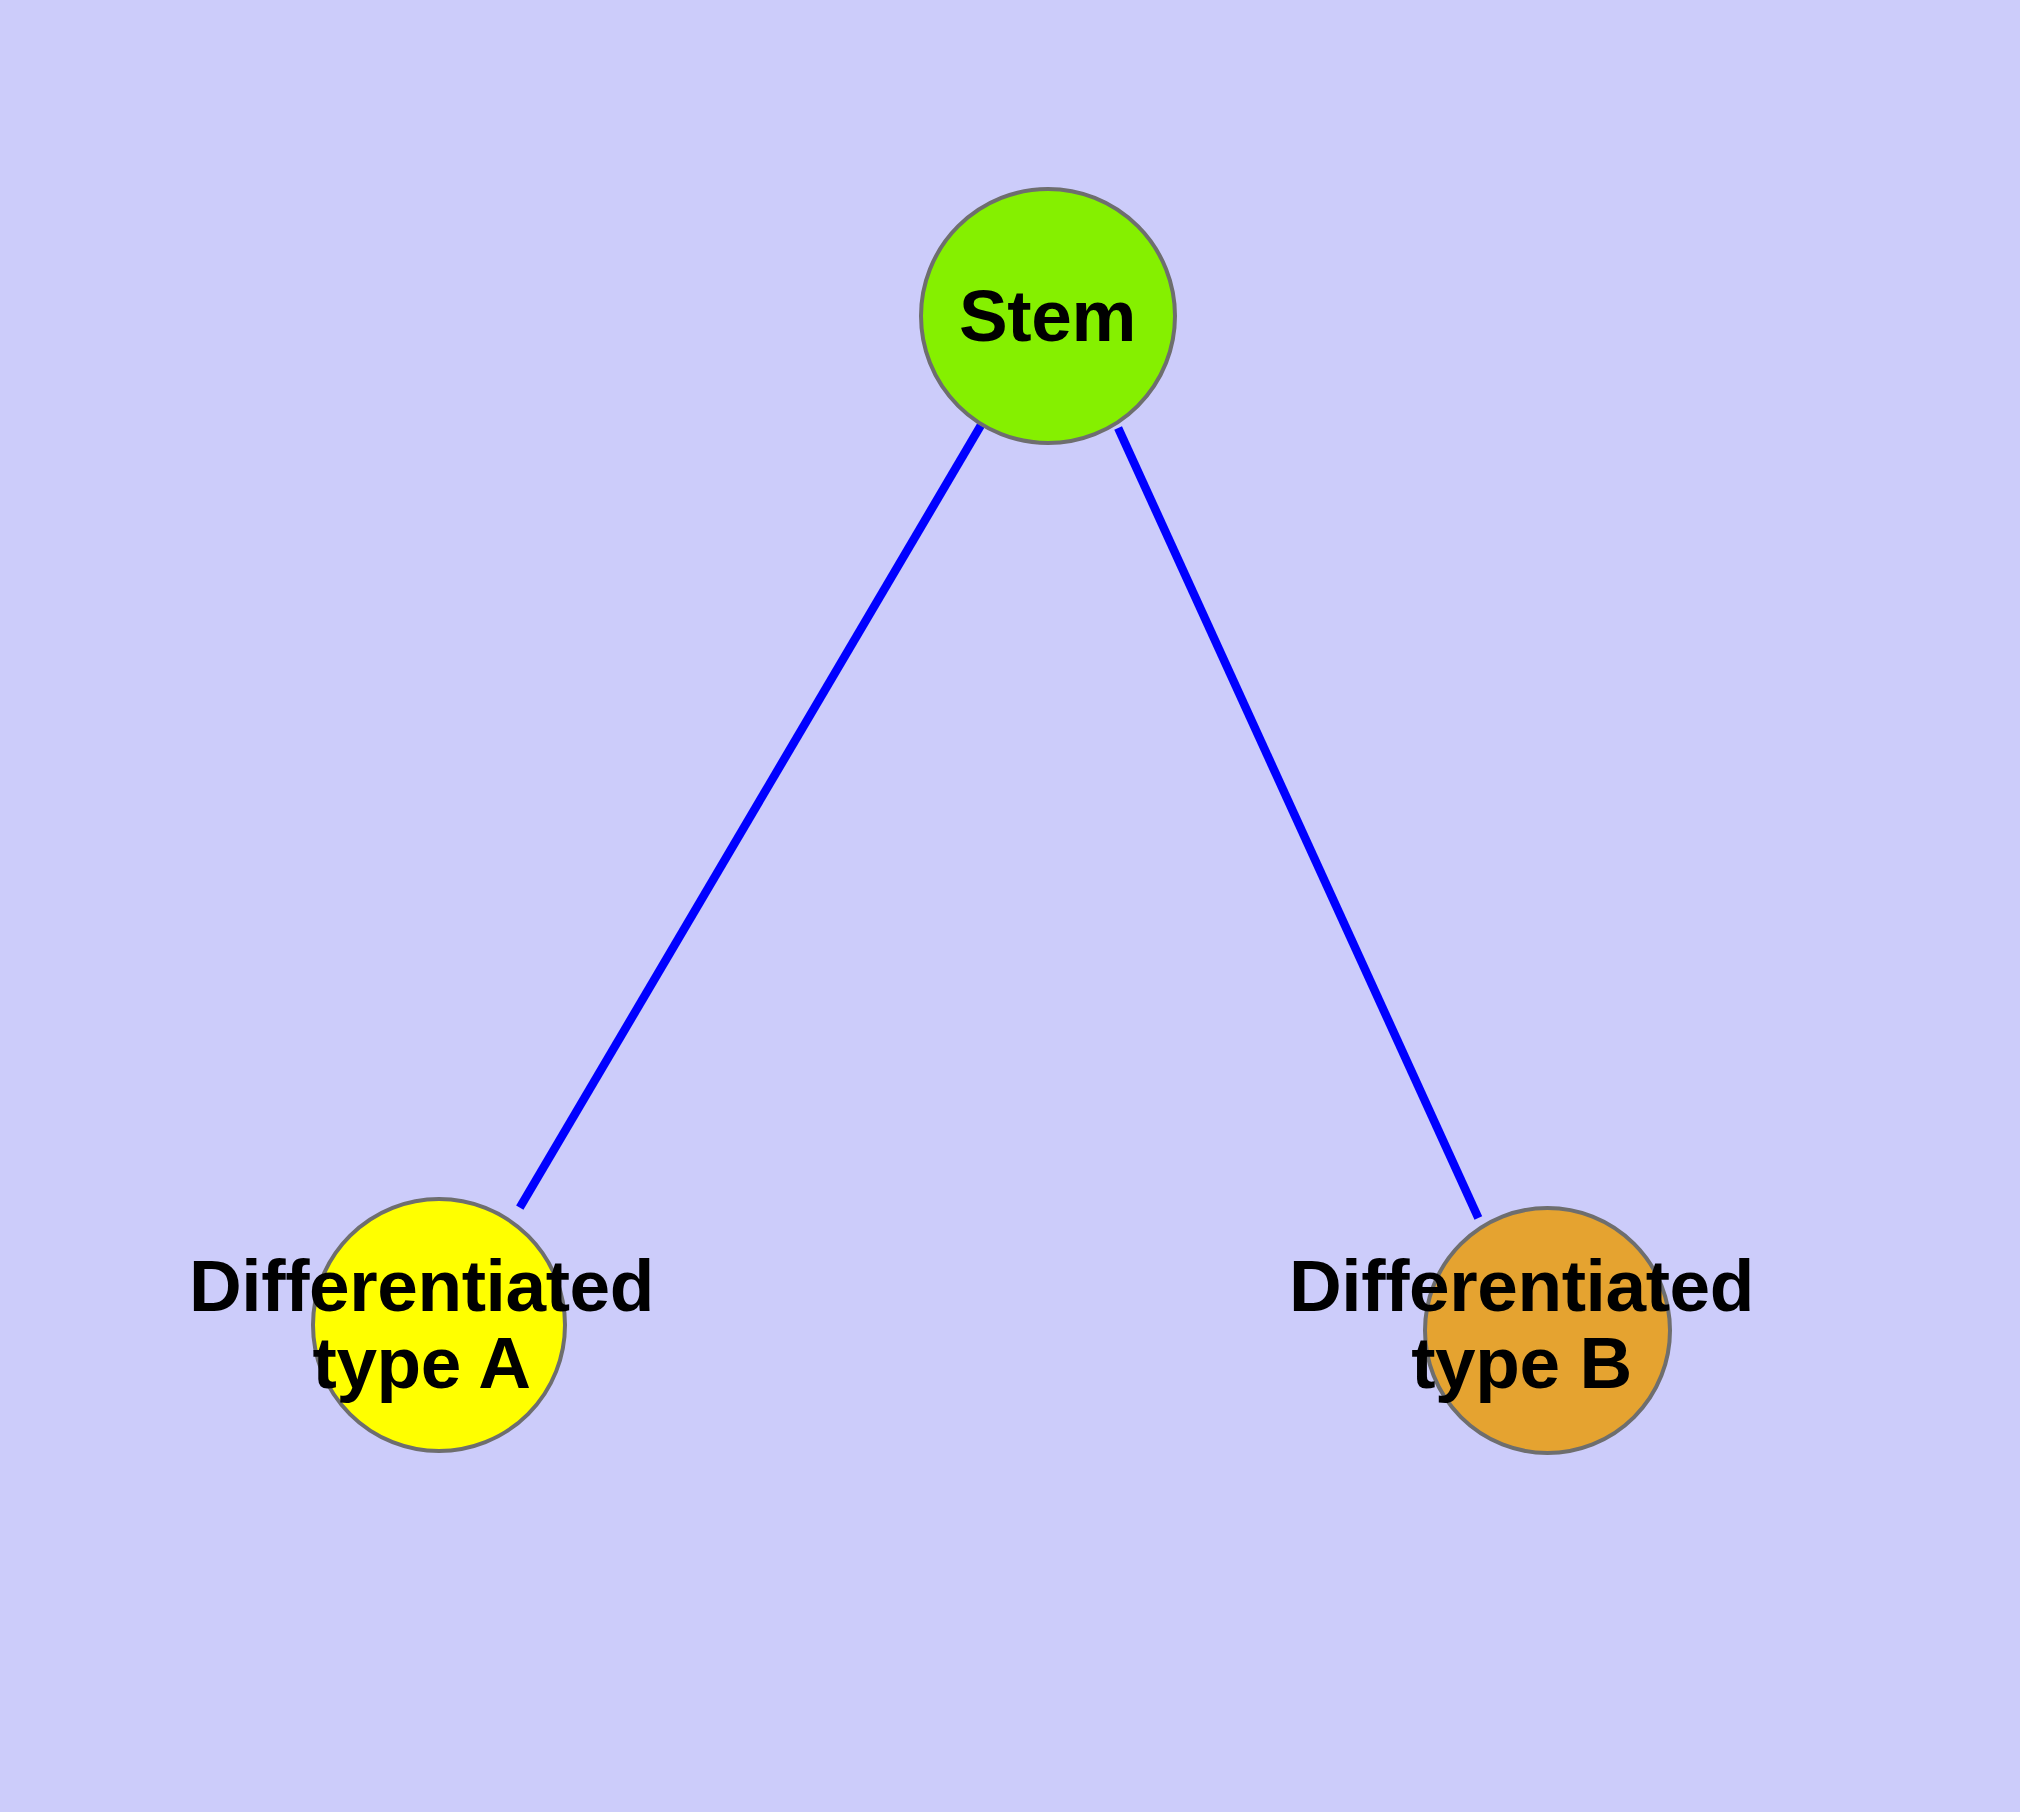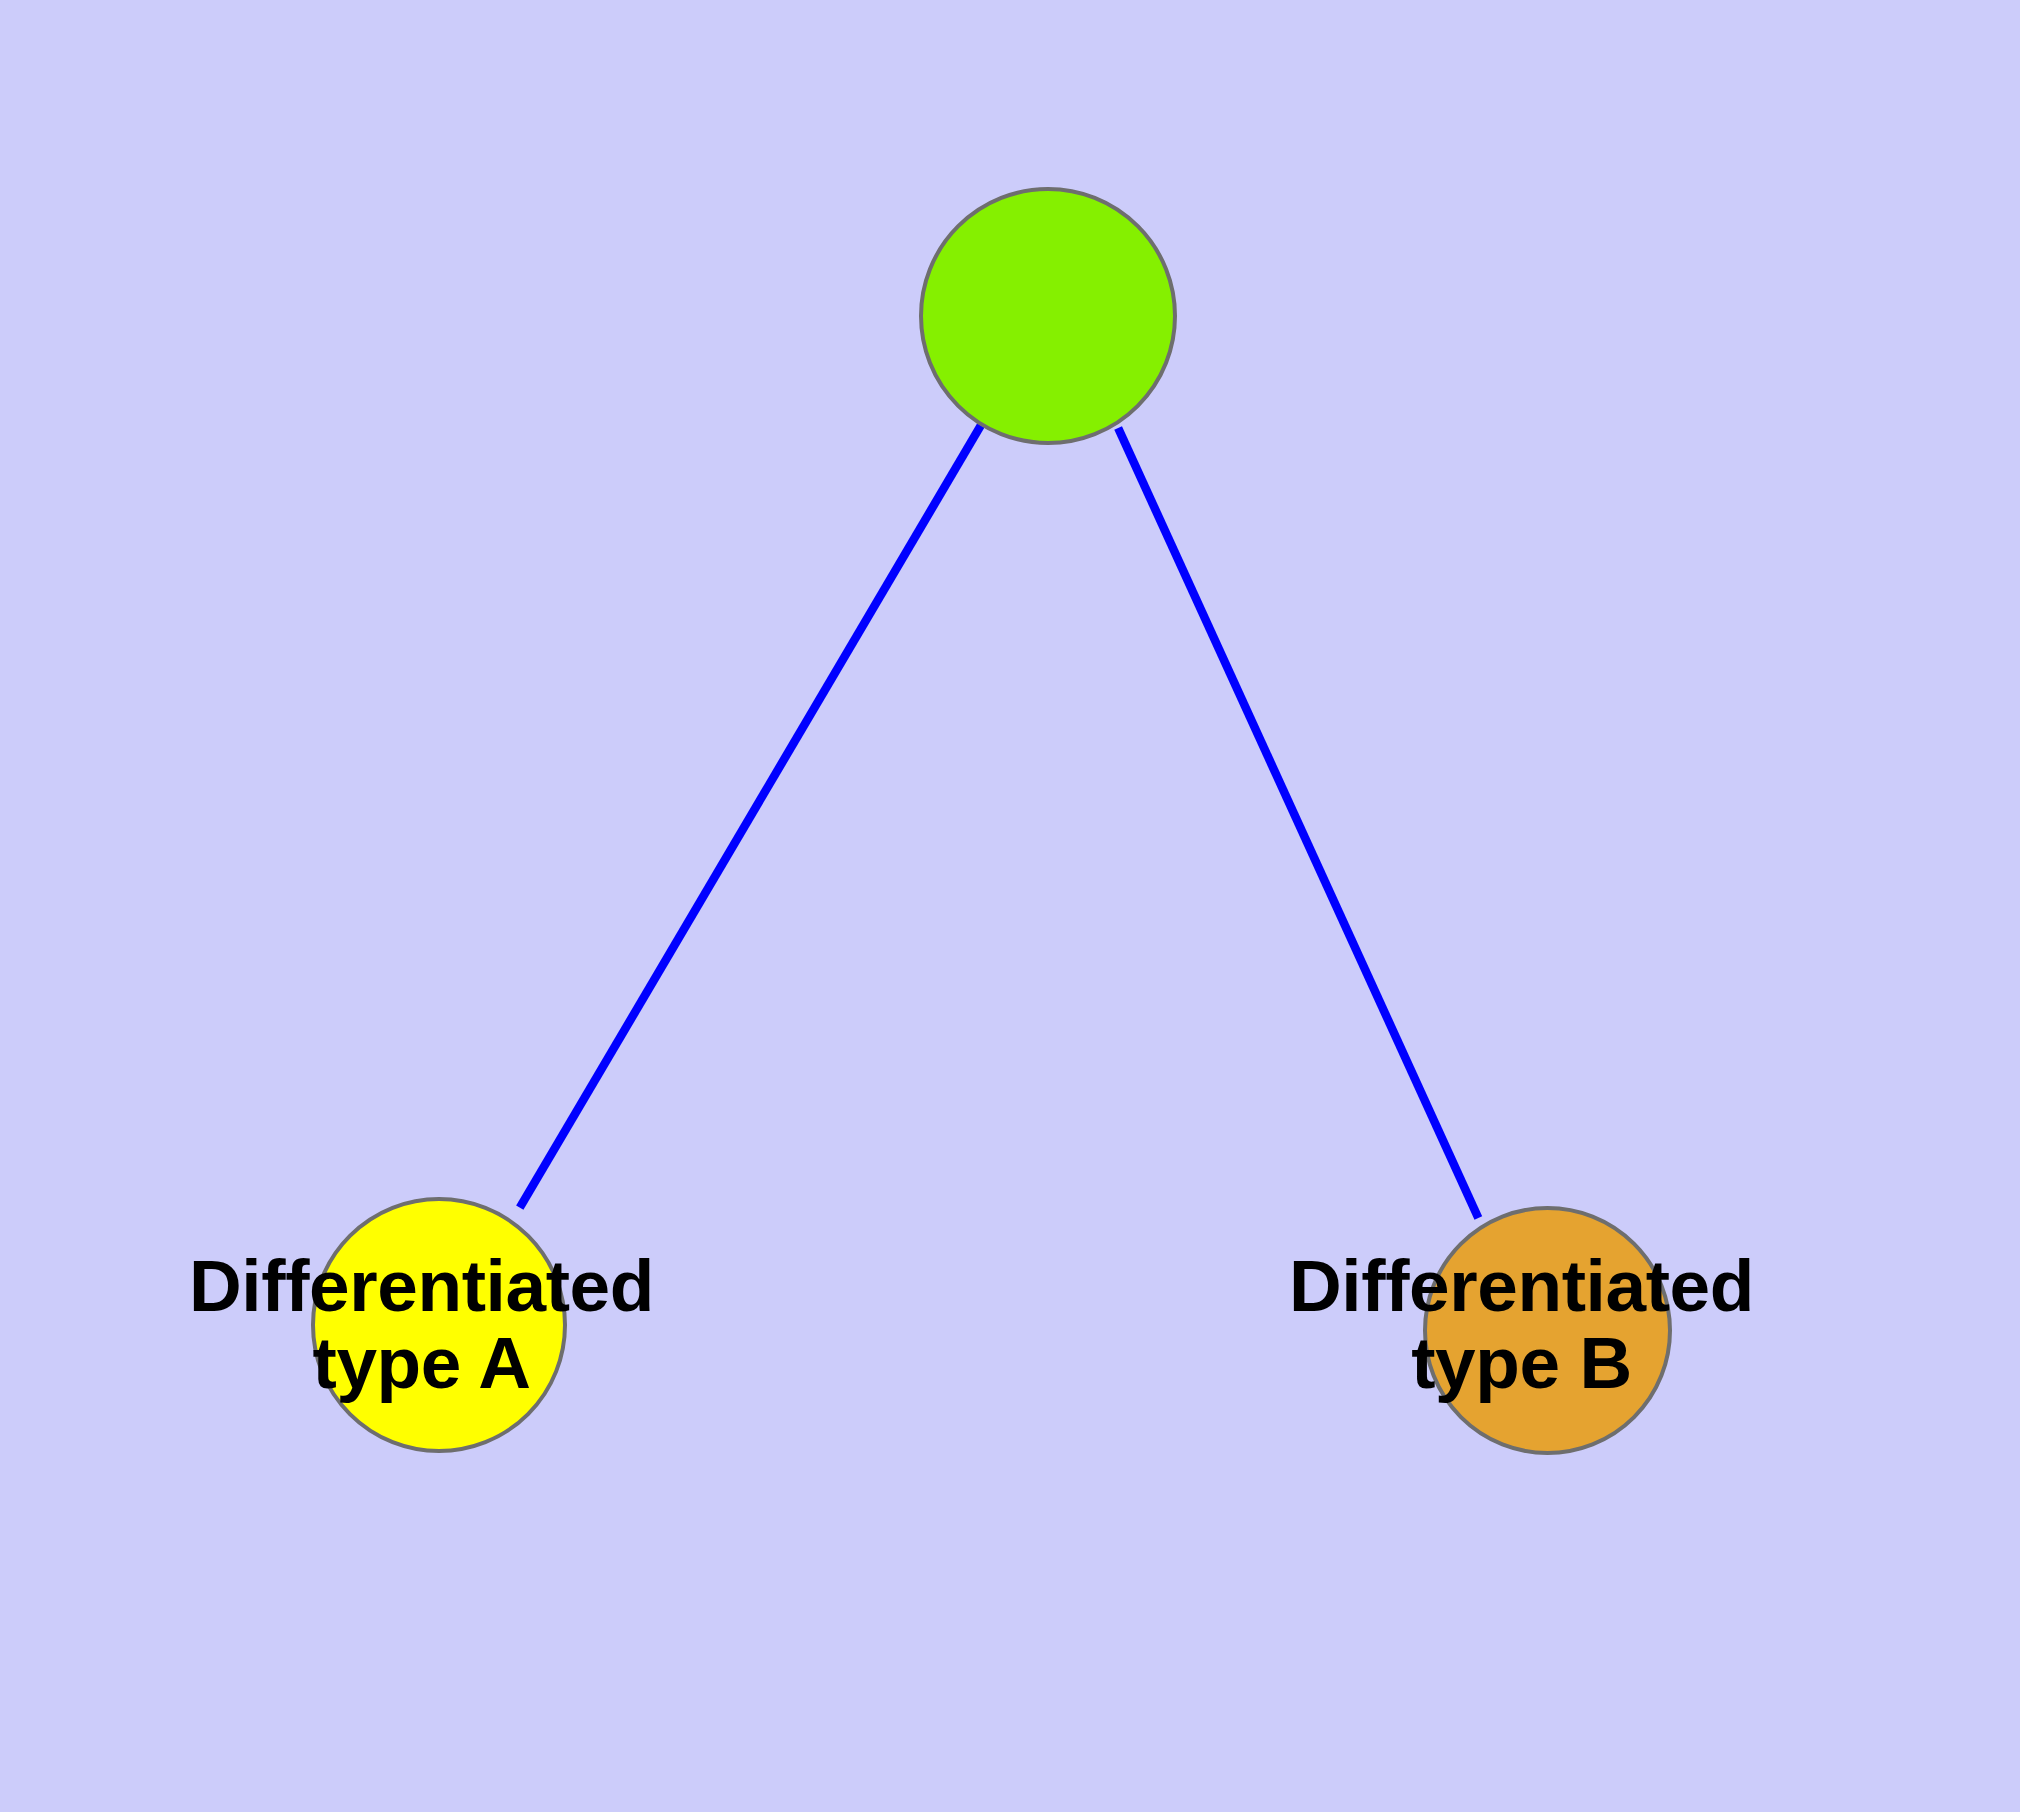--- a/index.html
+++ b/index.html
@@ -49,19 +49,20 @@
 
   <svg id="edge-layer" viewBox="0 0 2384 2138">
     <line x1="1157" y1="502" x2="613" y2="1425" stroke="#0000ff" stroke-width="10" stroke-linecap="butt"></line>
     <line x1="1319" y1="505" x2="1744" y2="1437" stroke="#0000ff" stroke-width="10" stroke-linecap="butt"></line>
   </svg>
 
   <div class="node" style="left: 919px; top: 187px; width: 258px; height: 258px; background: rgb(133, 240, 0); border-color: rgb(110, 110, 110); border-width: 4.2px;"></div>
   <div class="node" style="left: 311px; top: 1197px; width: 256px; height: 256px; background: rgb(255, 255, 0); border-color: rgb(110, 110, 110); border-width: 4.2px;"></div>
   <div class="node" style="left: 1423px; top: 1206px; width: 249px; height: 249px; background: rgb(229, 163, 48); border-color: rgb(110, 110, 110); border-width: 4.2px;"></div>
 
+  <div class="node-label" style="font-size: 73px; color: rgb(0, 0, 0); left: 0px; top: 0px; width: 1187px; transform: translate(454px, 278px);">Stem</div>
   <div class="node-label" style="font-size: 73px; color: rgb(0, 0, 0); left: 0px; top: 0px; width: 1187px; transform: translate(-172px, 1248px);">Differentiated
 type A</div>
   <div class="node-label" style="font-size: 73px; color: rgb(0, 0, 0); left: 0px; top: 0px; width: 1187px; transform: translate(928px, 1248px);">Differentiated
 type B</div>
 
 </div>
 
 
 </body></html>

